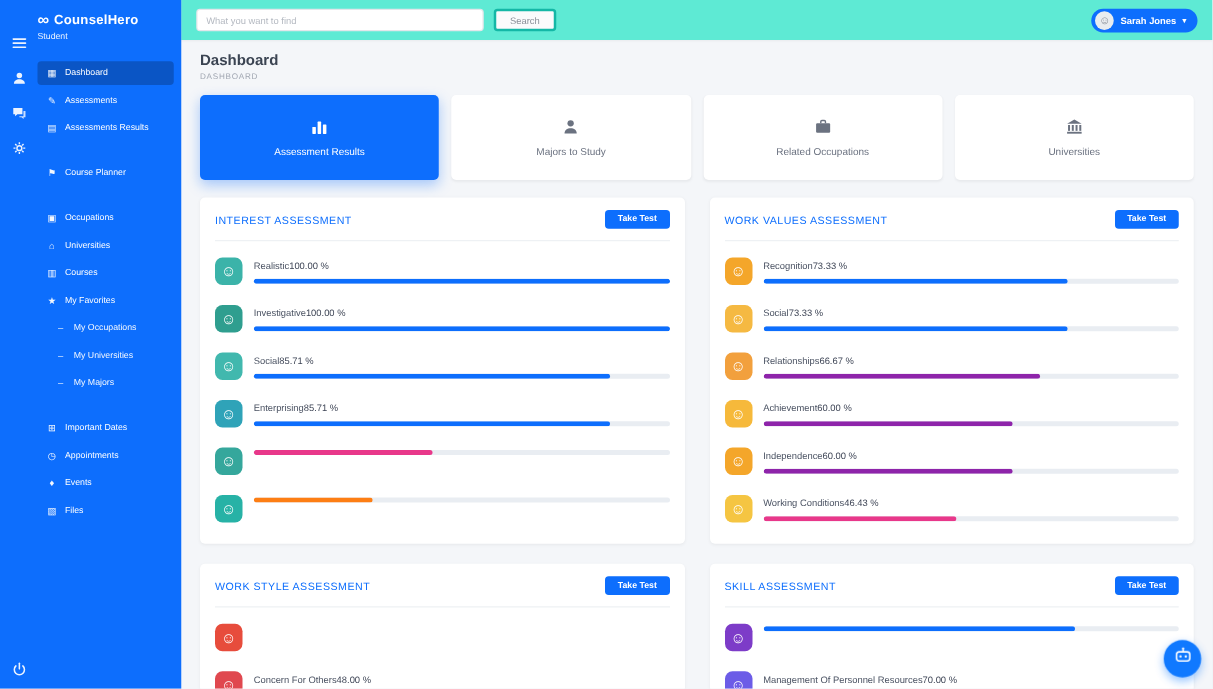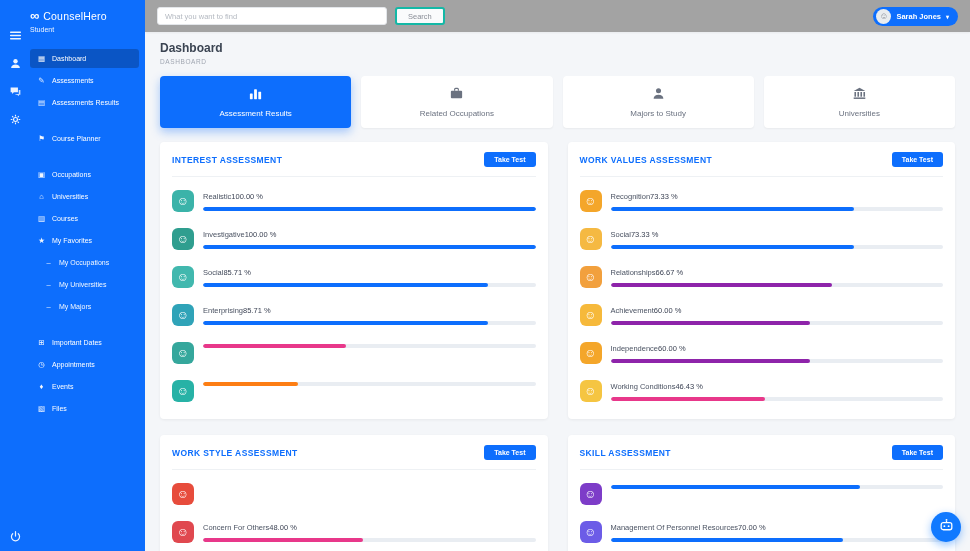--- a/index.html
+++ b/index.html
@@ -7,52 +7,52 @@
   .app{display:flex;width:100%;height:100%}
 
   
   .sidebar{width:145px;background:#0d6efd;color:#fff;display:flex;position:relative;flex-shrink:0}
   .rail{width:30px;display:flex;flex-direction:column;align-items:center;padding-top:28px;gap:15px}
   .ric{width:13px;height:13px;opacity:.92;cursor:pointer}
   .power{position:absolute;left:9px;bottom:9px;width:13px;height:13px;opacity:.92;cursor:pointer}
   .navcol{flex:1;padding:9px 6px 0 0;display:flex;flex-direction:column;min-width:0}
   .brand{display:flex;align-items:center;gap:4px;padding-bottom:4px;cursor:pointer}
   .logo-glyph{font-size:13px;font-weight:bold;line-height:1}
-  .brand-name{font-size:10.5px;font-weight:normal;letter-spacing:.2px}
+  .brand-name{font-size:10.5px;font-weight:bold;letter-spacing:.2px}
   .role{font-size:7px;opacity:.92;margin-bottom:16px}
   .nav{display:flex;flex-direction:column}
   .nav-item{display:flex;align-items:center;gap:6px;font-size:7px;padding:5px 7px;border-radius:3px;margin-bottom:3px;cursor:pointer;white-space:nowrap;overflow:hidden}
   .nav-item.active{background:rgba(0,0,0,.22)}
   .nav-ico{width:9px;font-size:7.5px;text-align:center;flex-shrink:0;opacity:.95}
   .nav-item.sub{padding-left:14px;opacity:.95}
   .gap{margin-top:14px}
 
   
   .main{flex:1;display:flex;flex-direction:column;background:#f4f6f9;min-width:0}
-  .topbar{height:32px;background:#a3a3a3;display:flex;align-items:center;padding:0 12px;gap:8px;box-shadow:0 1px 2px rgba(0,0,0,.05);flex-shrink:0}
+  .topbar{height:32px;background:#5eead4;display:flex;align-items:center;padding:0 12px;gap:8px;box-shadow:0 1px 2px rgba(0,0,0,.05);flex-shrink:0}
   .search-input{width:230px;height:18px;border:1px solid #e3e6ea;border-radius:3px;font-size:7.5px;padding:0 7px;color:#555;outline:none;background:#fff}
   .search-input::placeholder{color:#b4b9c1}
   .search-btn{height:18px;padding:0 11px;font-size:7.5px;color:#8a8f98;background:#fafbfc;border:2px solid #14b8a6;border-radius:3px;cursor:pointer}
   .user-chip{margin-left:auto;display:flex;align-items:center;gap:5px;background:#0d6efd;color:#fff;border-radius:11px;padding:2px 9px 2px 3px;font-size:7.5px;font-weight:bold;cursor:pointer}
   .avatar{width:15px;height:15px;border-radius:50%;background:#e9ecef;color:#8a8f98;display:flex;align-items:center;justify-content:center;font-size:9px;line-height:1}
   .caret{font-size:6px}
 
   .content{flex:1;padding:9px 15px 0;overflow:hidden}
   .page-title{font-size:12px;font-weight:bold;color:#3b4452}
   .crumb{font-size:6.5px;color:#a0a6b1;letter-spacing:.6px;margin-top:3px}
 
   .tabs{display:flex;gap:10px;margin-top:11px}
-  .tab{flex:1;height:52px;background:#fff;border-radius:4px;display:flex;flex-direction:column;align-items:center;justify-content:center;gap:6px;color:#6b7280;font-size:8px;box-shadow:0 1px 2px rgba(0,0,0,.05);cursor:pointer}
+  .tab{flex:1;height:68px;background:#fff;border-radius:4px;display:flex;flex-direction:column;align-items:center;justify-content:center;gap:6px;color:#6b7280;font-size:8px;box-shadow:0 1px 2px rgba(0,0,0,.05);cursor:pointer}
   .tab.active{background:#0d6efd;color:#fff;box-shadow:0 4px 10px rgba(13,110,253,.35)}
   .tab svg{width:15px;height:15px}
 
   .cards{display:grid;grid-template-columns:1fr 1fr;gap:16px 20px;margin-top:14px}
   .card{background:#fff;border-radius:4px;box-shadow:0 1px 3px rgba(0,0,0,.06);padding:10px 12px 8px}
   .card-head{display:flex;justify-content:space-between;align-items:center;padding-bottom:9px;border-bottom:1px solid #eef1f4;margin-bottom:6px}
-  .card-title{font-size:8.5px;font-weight:bold;color:#0d6efd;letter-spacing:.4px;text-transform:uppercase}
+  .card-title{font-size:8.5px;font-weight:normal;color:#0d6efd;letter-spacing:.4px;text-transform:uppercase}
   .take-test{background:#0d6efd;color:#fff;border:none;border-radius:3px;font-size:7px;padding:4px 10px;cursor:pointer;font-weight:bold}
 
   .arow{display:flex;align-items:flex-start;gap:9px;padding:7px 0 9px}
   .avatar-ic{width:22px;height:22px;border-radius:6px;color:#fff;display:flex;align-items:center;justify-content:center;font-size:12px;line-height:1;flex-shrink:0}
   .arow-body{flex:1;display:flex;flex-direction:column;gap:6px;padding-top:2px;min-width:0}
   .arow-top{display:flex;justify-content:flex-start;font-size:7.5px;color:#4a5262}
   .arow-value{color:#3c4354}
   .track{height:4px;background:#e9edf2;border-radius:2px;overflow:hidden}
   .fill{height:100%;border-radius:2px;background:#0d6efd}
 
@@ -191,35 +191,35 @@
             <svg viewBox="0 0 16 16" fill="currentColor">
                 <rect x="2" y="8" width="3" height="6" rx="0.5"></rect>
                 <rect x="6.5" y="3.5" width="3" height="10.5" rx="0.5"></rect>
                 <rect x="11" y="6" width="3" height="8" rx="0.5"></rect>
               </svg>
           </span>
           <span>Assessment Results</span>
         </div>
         <div class="tab">
           <span>
+            <svg viewBox="0 0 16 16" fill="currentColor">
+                <circle cx="8" cy="5" r="2.7"></circle>
+                <path d="M2.8 13.6c0-2.9 2.3-4.4 5.2-4.4s5.2 1.5 5.2 4.4z"></path>
+              </svg>
+          </span>
+          <span>Majors to Study</span>
+        </div>
+        <div class="tab">
+          <span>
             <svg viewBox="0 0 16 16">
                 <rect x="2" y="5" width="12" height="8" rx="1" fill="currentColor"></rect>
                 <path d="M6 5V3.6c0-.6.4-1.1 1-1.1h2c.6 0 1 .5 1 1.1V5" fill="none" stroke="currentColor" stroke-width="1.2"></path>
               </svg>
           </span>
           <span>Related Occupations</span>
-        </div>
-        <div class="tab">
-          <span>
-            <svg viewBox="0 0 16 16" fill="currentColor">
-                <circle cx="8" cy="5" r="2.7"></circle>
-                <path d="M2.8 13.6c0-2.9 2.3-4.4 5.2-4.4s5.2 1.5 5.2 4.4z"></path>
-              </svg>
-          </span>
-          <span>Majors to Study</span>
         </div>
         <div class="tab">
           <span>
             <svg viewBox="0 0 16 16" fill="currentColor">
                 <path d="M8 1.8 14.2 5.4H1.8z"></path>
                 <rect x="2.6" y="6.4" width="1.7" height="5"></rect>
                 <rect x="5.8" y="6.4" width="1.7" height="5"></rect>
                 <rect x="9" y="6.4" width="1.7" height="5"></rect>
                 <rect x="12.2" y="6.4" width="1.7" height="5"></rect>
                 <rect x="1.8" y="12.2" width="12.4" height="1.6"></rect>

